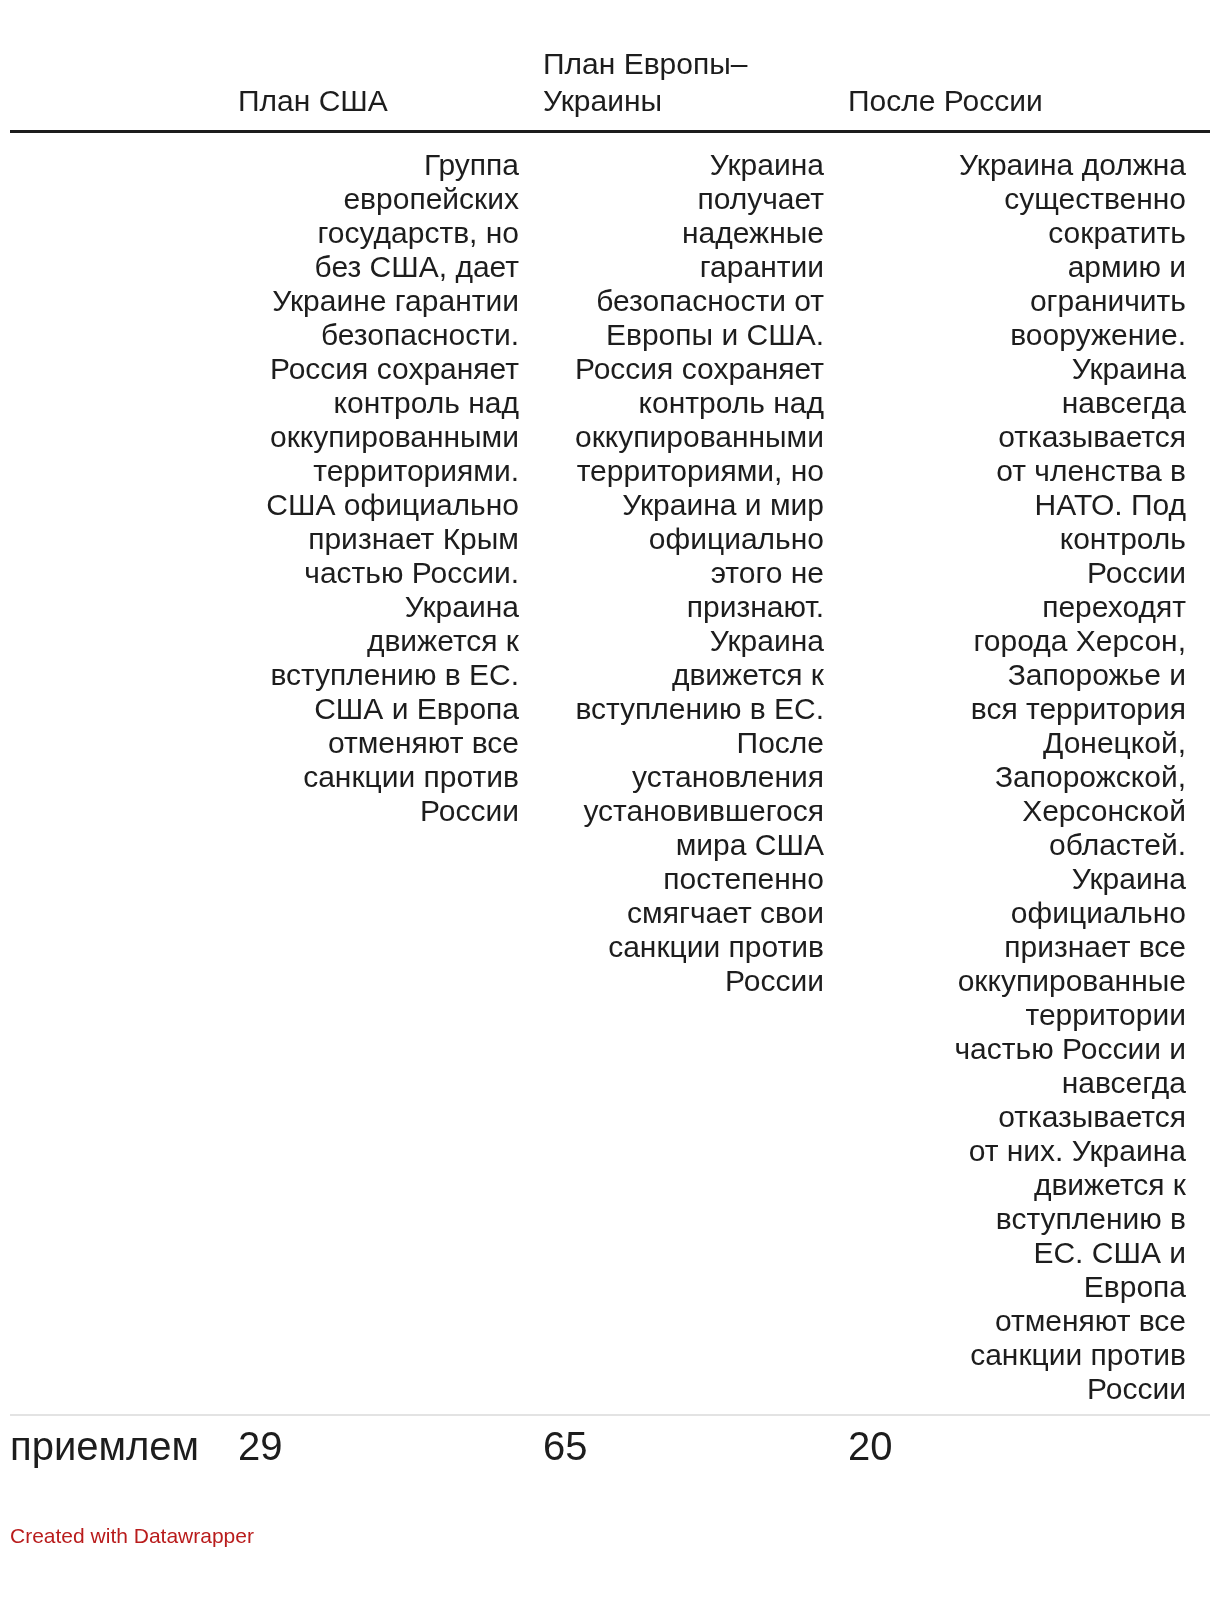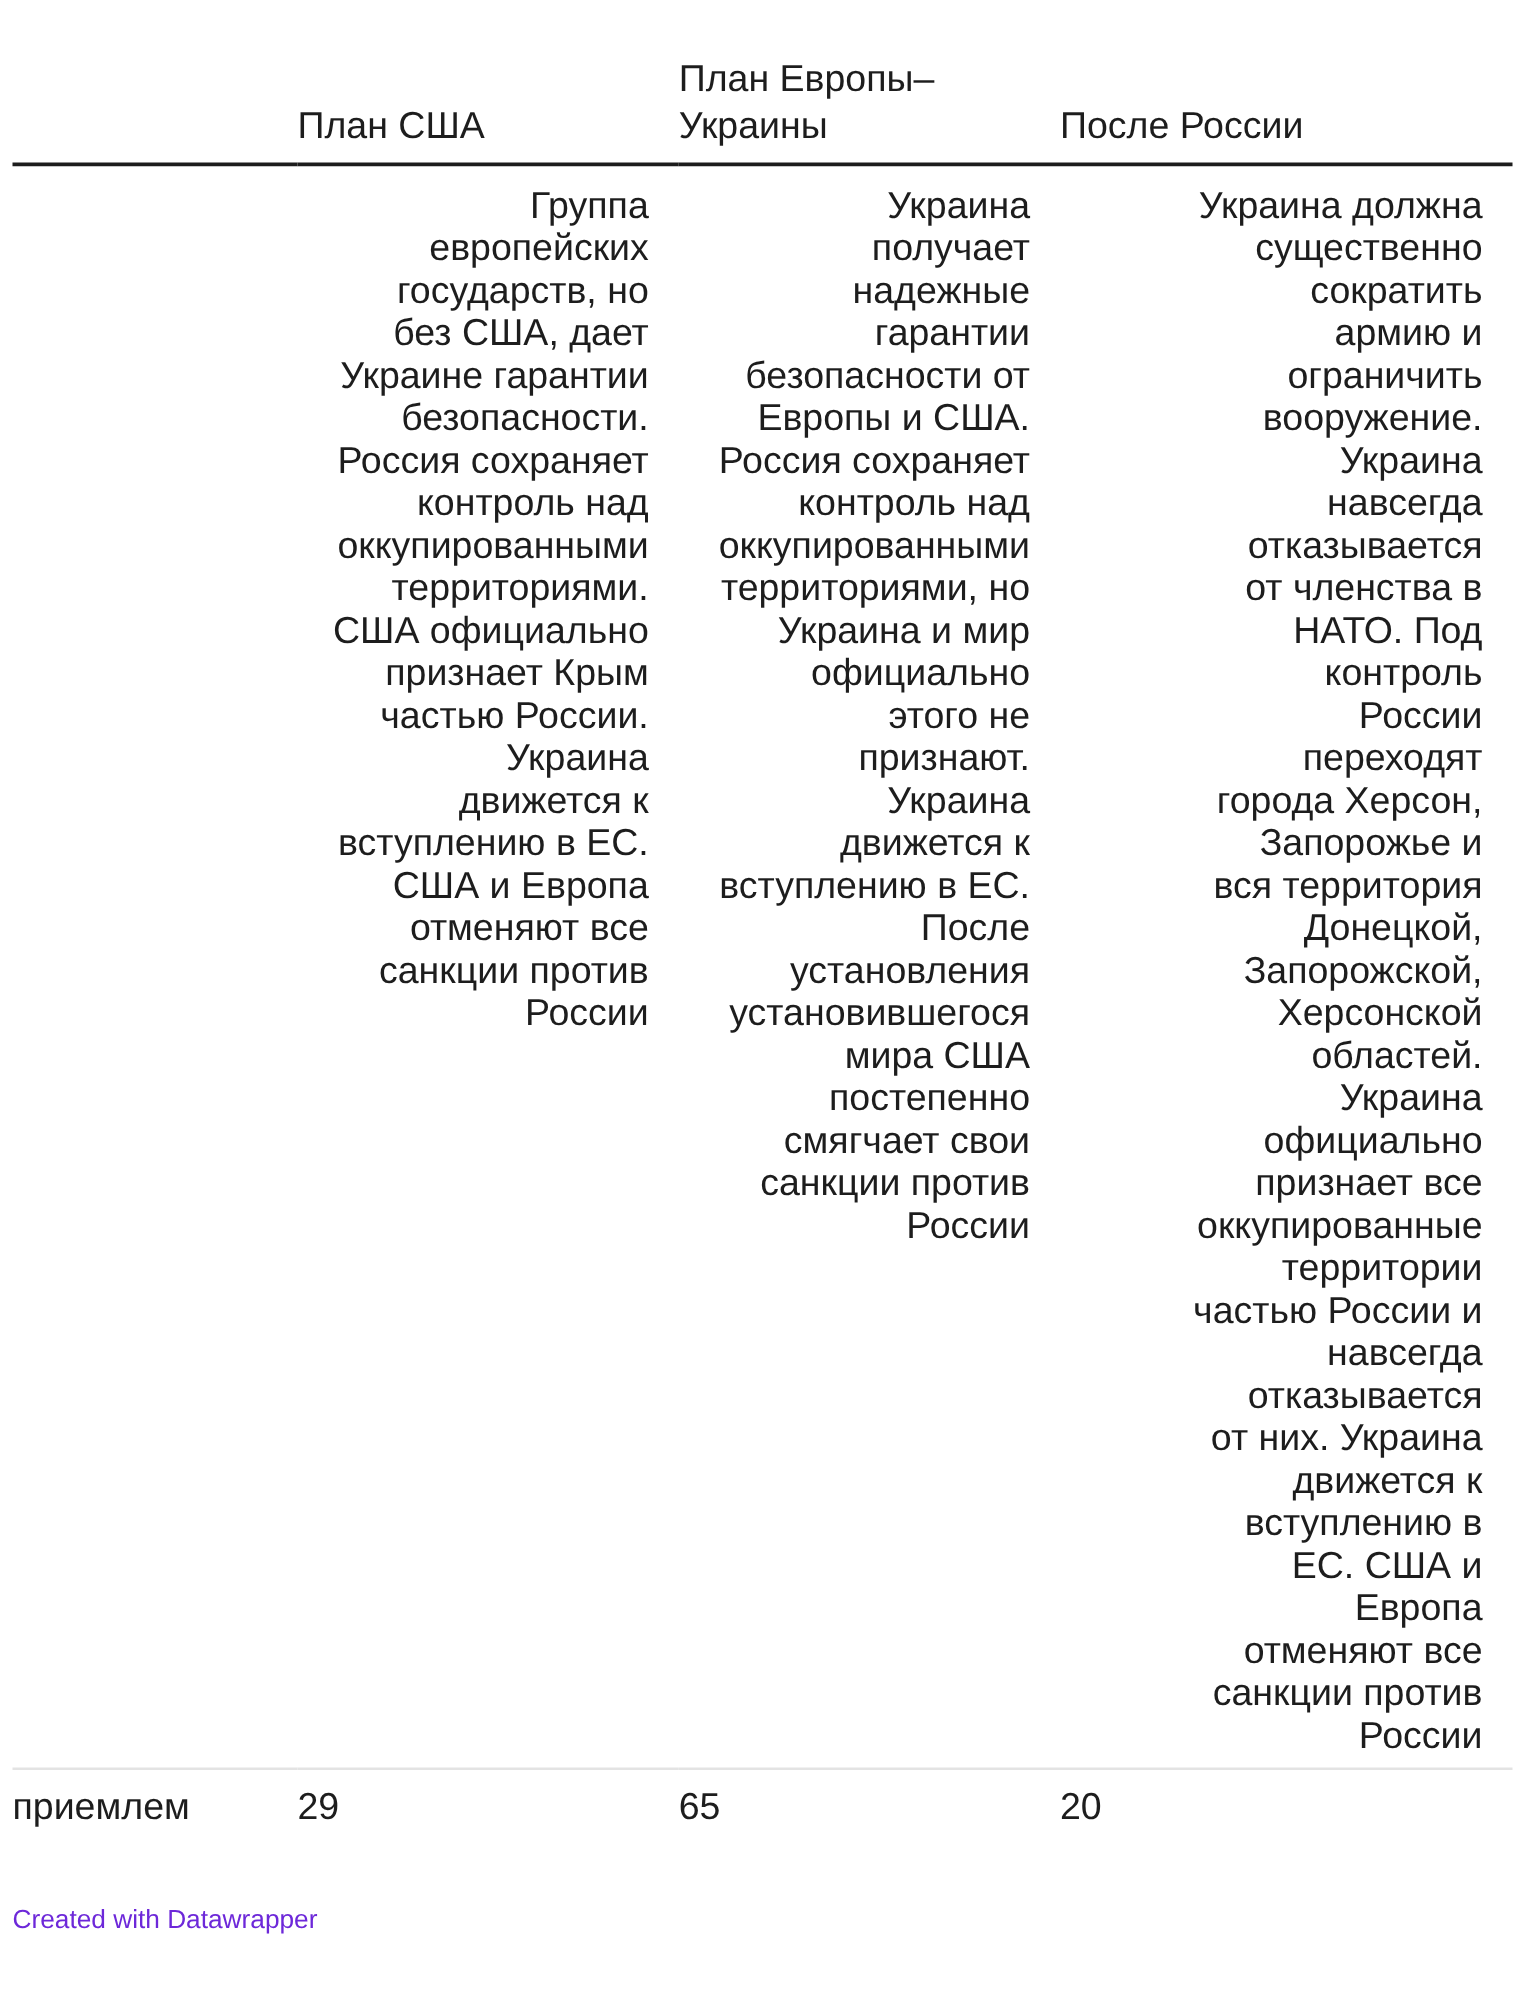--- a/index.html
+++ b/index.html
@@ -47,32 +47,32 @@
     line-height: 34px;
     padding: 15px 24px 8px 0;
     white-space: pre;
     text-align: right;
   }
   .dw-table td.spacer {
     padding: 0;
   }
   .dw-table tr.stat td {
     border-top: 2px solid #e3e3e3;
-    font-size: 30px;
+    font-size: 40px;
     line-height: 34px;
     vertical-align: top;
     text-align: left;
     padding: 13px 24px 20px 0;
     white-space: nowrap;
   }
   .footer {
     margin-top: 40px;
     font-size: 21px;
     line-height: 26px;
-    color: #6d28d9;
+    color: #b91c1c;
     text-decoration: none;
     display: inline-block;
   }
 </style>
 </head>
 <body>
 
 <div class="page">
 
   <table class="dw-table">

